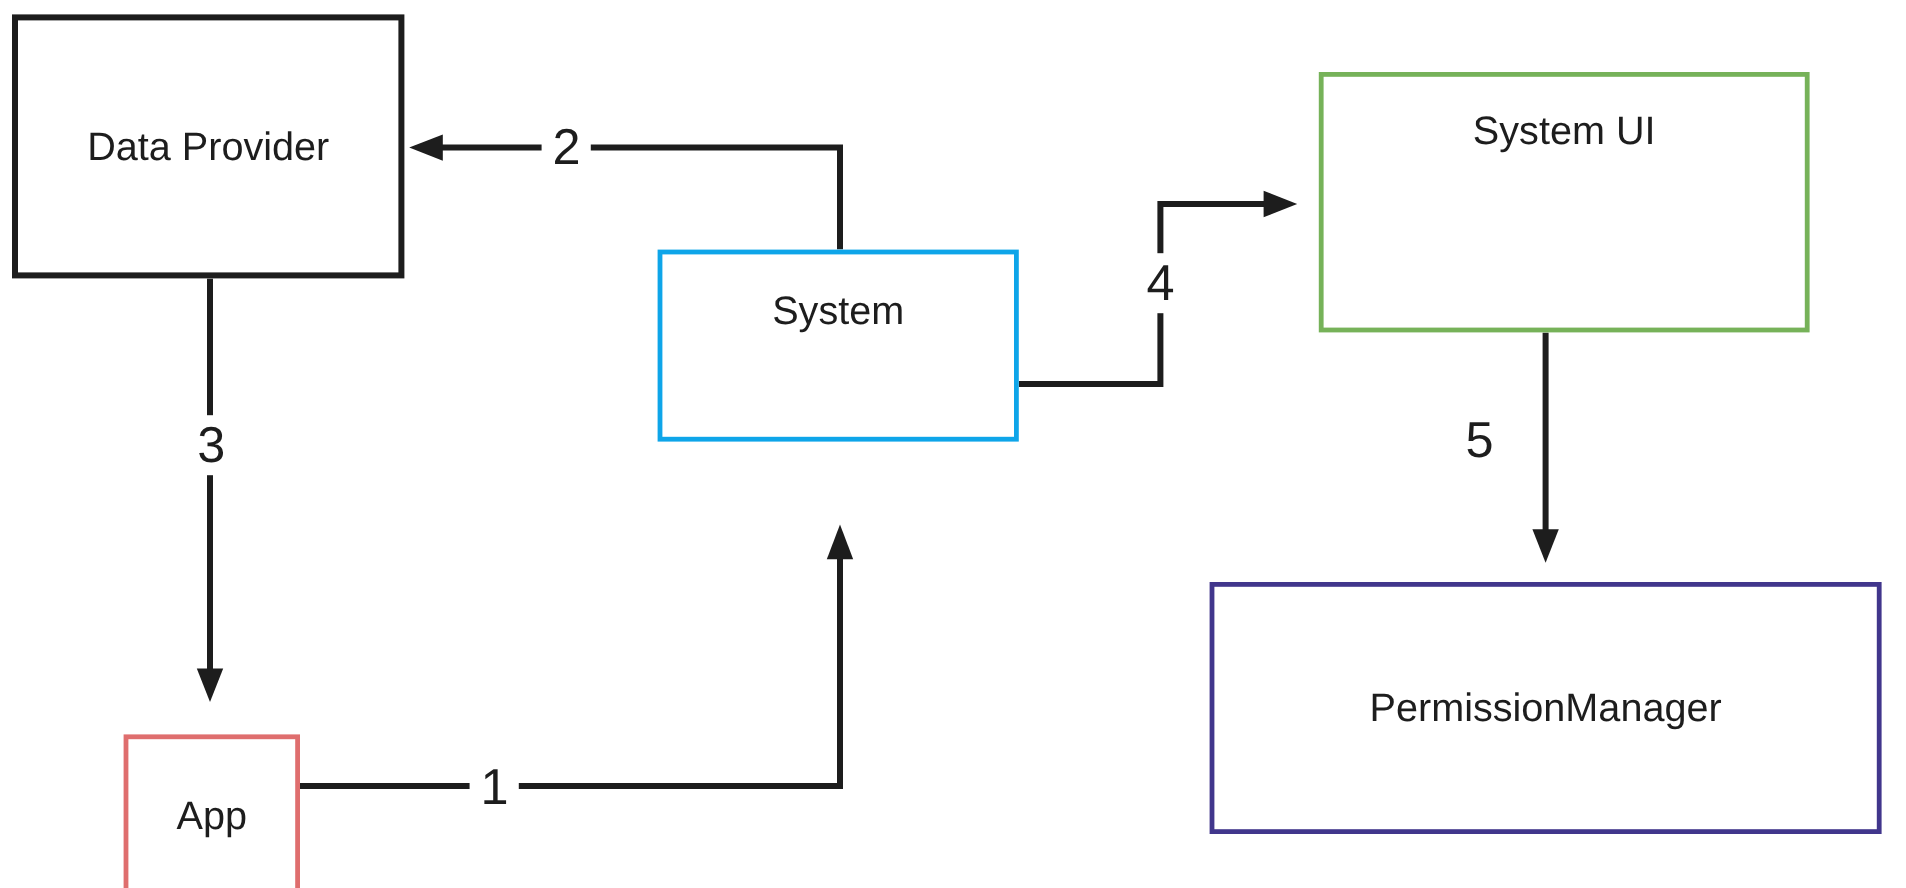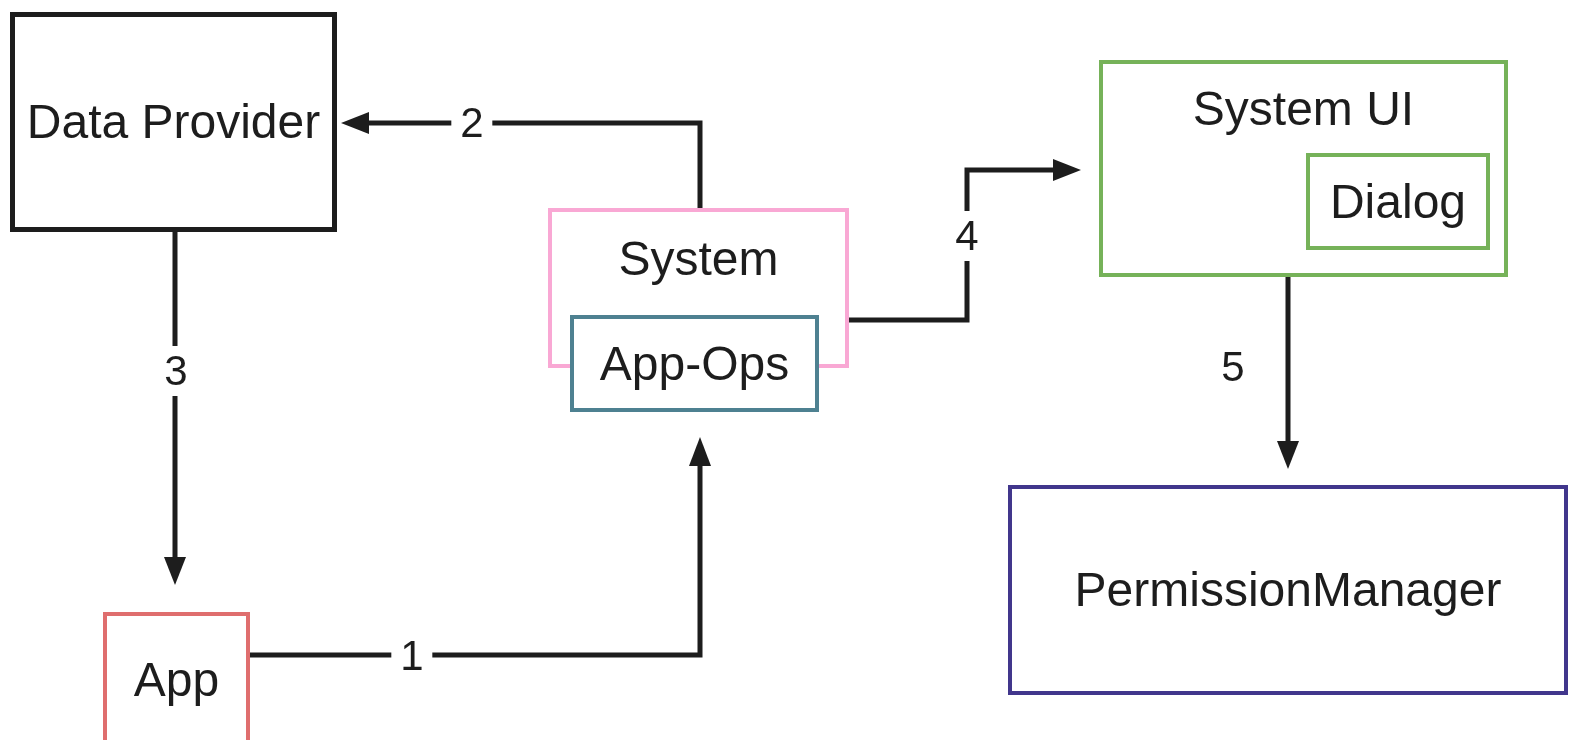--- a/index.html
+++ b/index.html
@@ -30,37 +30,37 @@
   }
   .edges polygon {
     fill: #1d1d1d;
     stroke: none;
   }
   .node {
     position: absolute;
     box-sizing: border-box;
     background: #ffffff;
     color: #1d1d1d;
-    font-size: 48px;
+    font-size: 33px;
     line-height: 46px;
   }
   .node.centered {
     display: flex;
     align-items: center;
     justify-content: center;
   }
   .node-data-provider {
     left: 10px; top: 12px;
     width: 327px; height: 220px;
     border: 5px solid #1d1d1d;
   }
   .node-system {
     left: 548px; top: 208px;
     width: 301px; height: 160px;
-    border: 4px solid #f9a8d4;
+    border: 4px solid #0ea5e9;
   }
   .node-system .node-title {
     position: absolute;
     left: 0; top: 24px;
     width: 100%;
     text-align: center;
   }
   .node-app-ops {
     position: absolute;
     left: 18px; top: 103px;
@@ -152,30 +152,24 @@
       <polygon points="1288,469 1277,441 1299,441"></polygon>
     </g>
   </svg>
 
   <div class="node node-data-provider centered">
     <span class="node-title">Data Provider</span>
   </div>
 
   <div class="node node-system">
     <span class="node-title">System</span>
-    <div class="node-app-ops">
-      <span>App-Ops</span>
-    </div>
   </div>
 
   <div class="node node-system-ui">
     <span class="node-title">System UI</span>
-    <div class="node-dialog">
-      <span>Dialog</span>
-    </div>
   </div>
 
   <div class="node node-permission-manager centered">
     <span class="node-title">PermissionManager</span>
   </div>
 
   <div class="node node-app centered">
     <span class="node-title">App</span>
   </div>
 

